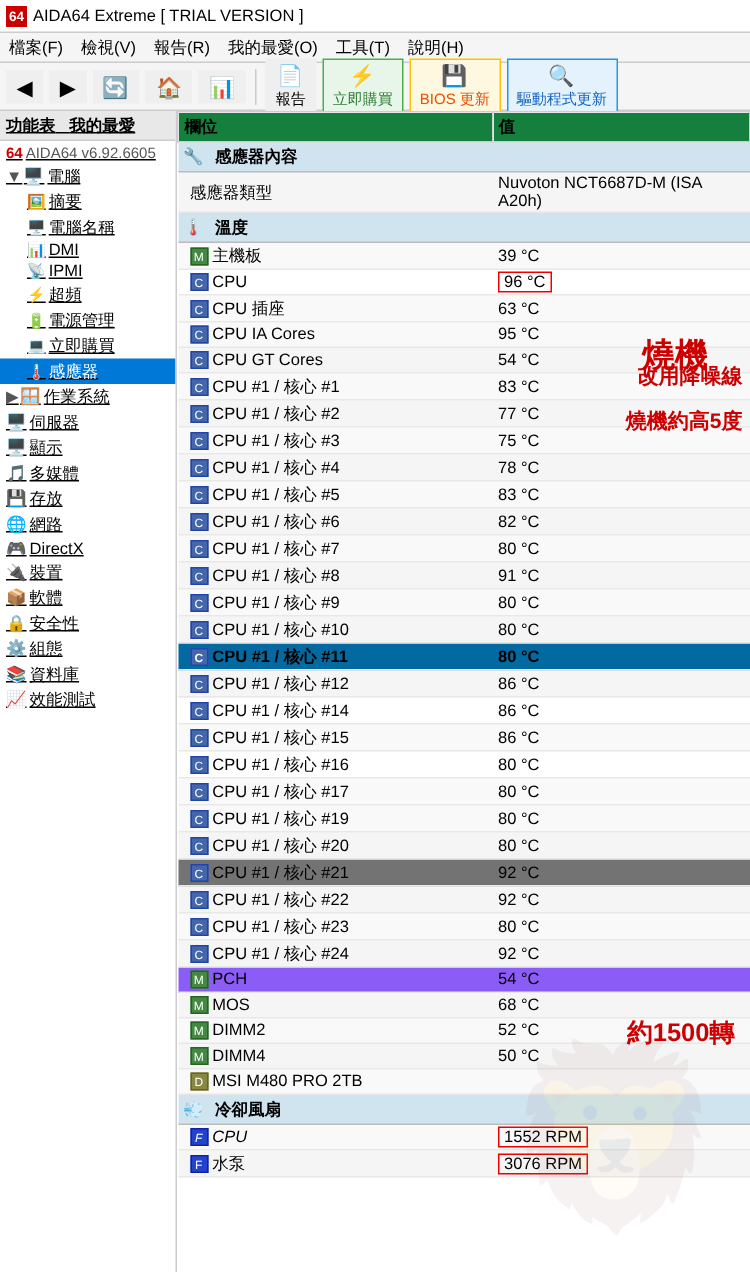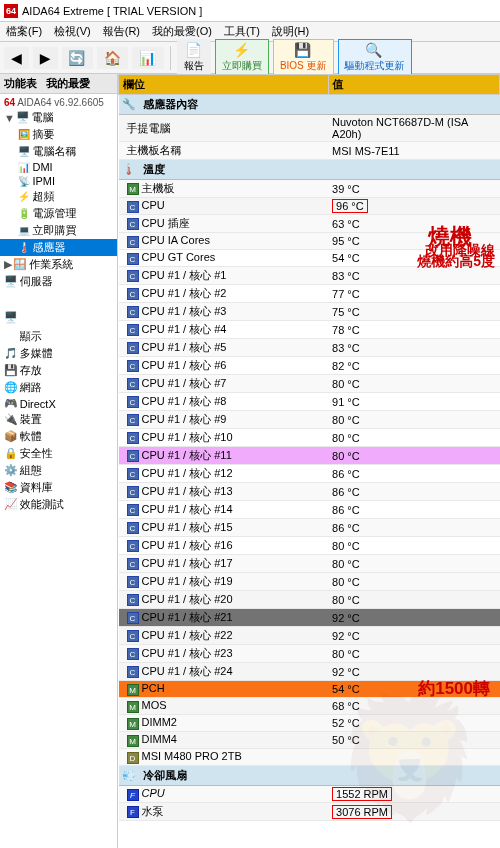--- a/index.html
+++ b/index.html
@@ -106,20 +106,21 @@
       height: calc(848px - 74px);
     }
 
     
     .sidebar {
       width: 118px;
       background: #fff;
       border-right: 1px solid #ccc;
       overflow-y: auto;
       flex-shrink: 0;
+      text-decoration: underline;
     }
     .sidebar-section-title {
       background: #e8e8e8;
       padding: 2px 4px;
       font-size: 11px;
       font-weight: bold;
       border-bottom: 1px solid #ccc;
     }
     .sidebar-tree {
       padding: 2px 0;
@@ -143,21 +144,21 @@
       position: relative;
     }
 
     
     .data-table {
       width: 100%;
       border-collapse: collapse;
       font-size: 11px;
     }
     .data-table th {
-      background: #eab308;
+      background: #15803d;
       border: 1px solid #ccc;
       padding: 2px 4px;
       text-align: left;
       font-weight: bold;
       position: sticky;
       top: 0;
     }
     .data-table td {
       border-bottom: 1px solid #e8e8e8;
       padding: 1px 4px;
@@ -299,21 +300,21 @@
         <span class="tree-arrow">▶</span>
         <span style="font-size:11px;">🪟</span>
         <span style="margin-left:2px;">作業系統</span>
       </div>
       <div class="tree-item" style="padding-left:4px;">
         <span style="font-size:11px;">🖥️</span>
         <span style="margin-left:2px;">伺服器</span>
       </div>
       <div class="tree-item" style="padding-left:4px;">
         <span style="font-size:11px;">🖥️</span>
-        <span style="margin-left:2px;margin-top:38px;">顯示</span>
+        <span style="margin-left:2px;">顯示</span>
       </div>
       <div class="tree-item" style="padding-left:4px;">
         <span style="font-size:11px;">🎵</span>
         <span style="margin-left:2px;">多媒體</span>
       </div>
       <div class="tree-item" style="padding-left:4px;">
         <span style="font-size:11px;">💾</span>
         <span style="margin-left:2px;">存放</span>
       </div>
       <div class="tree-item" style="padding-left:4px;">
@@ -350,44 +351,40 @@
       </div>
     </div>
   </div>
 
   <div class="content-area annotation-container">
 
     <div class="watermark">🦁</div>
 
     <div class="float-annotation" style="top:148px; right:28px; font-size:22px;">燒機</div>
     <div class="float-annotation" style="top:168px; right:5px; font-size:14px;">改用降噪線</div>
-    <div class="float-annotation" style="top:179px; right:5px; font-size:14px;">燒機約高5度</div>
+    <div class="float-annotation" style="top:198px; right:5px; font-size:14px;">燒機約高5度</div>
     <div class="float-annotation" style="bottom:148px; right:10px; font-size:17px;">約1500轉</div>
 
     <table class="data-table">
       <thead>
         <tr>
           <th style="width:55%;">欄位</th>
           <th style="width:45%;">值</th>
         </tr>
       </thead>
       <tbody id="sensor-tbody">
       <tr style="background: rgb(208, 228, 240);">
             <td colspan="2" style="font-weight:bold; padding:2px 4px; border-bottom:1px solid #bbb;">
       <span style="color:#6688aa; margin-right:4px;">🔧</span>
       <span>感應器內容</span>
     </td>
           </tr>
           <tr>
-            <td style="padding-left:8px;"><span>手提電腦</span></td>
+            <td style="padding-left:8px;"><span>感應器類型</span></td>
       <td><span>Nuvoton NCT6687D-M (ISA A20h)</span></td>
-          </tr>
-          <tr style="background: rgb(249, 249, 249);">
-            <td style="padding-left:8px;"><span>主機板名稱</span></td>
-      <td><span>MSI MS-7E11</span></td>
           </tr>
           <tr style="background: rgb(208, 228, 240);">
             <td colspan="2" style="font-weight:bold; padding:2px 4px; border-bottom:1px solid #bbb;">
       <span style="color:#cc4400; margin-right:4px;">🌡️</span>
       <span>溫度</span>
     </td>
           </tr>
           <tr style="background: rgb(249, 249, 249);">
             <td style="padding-left:8px;"><span style="display:inline-block;width:12px;height:12px;background:#448844;border:1px solid #226622;margin-right:3px;vertical-align:middle;font-size:8px;text-align:center;line-height:12px;color:#fff;">M</span><span>主機板</span></td>
       <td><span>39 °C</span></td>
@@ -441,30 +438,26 @@
       <td><span>91 °C</span></td>
           </tr>
           <tr style="background: rgb(249, 249, 249);">
             <td style="padding-left:8px;"><span style="display:inline-block;width:12px;height:12px;background:#4466aa;border:1px solid #2244aa;margin-right:3px;vertical-align:middle;font-size:8px;text-align:center;line-height:12px;color:#fff;">C</span><span>CPU #1 / 核心 #9</span></td>
       <td><span>80 °C</span></td>
           </tr>
           <tr>
             <td style="padding-left:8px;"><span style="display:inline-block;width:12px;height:12px;background:#4466aa;border:1px solid #2244aa;margin-right:3px;vertical-align:middle;font-size:8px;text-align:center;line-height:12px;color:#fff;">C</span><span>CPU #1 / 核心 #10</span></td>
       <td><span>80 °C</span></td>
           </tr>
-          <tr style="background: #f0abfc;">
+          <tr style="background: #0369a1; font-weight: bold;">
             <td style="padding-left:8px;"><span style="display:inline-block;width:12px;height:12px;background:#4466aa;border:1px solid #2244aa;margin-right:3px;vertical-align:middle;font-size:8px;text-align:center;line-height:12px;color:#fff;">C</span><span>CPU #1 / 核心 #11</span></td>
       <td><span>80 °C</span></td>
           </tr>
           <tr>
             <td style="padding-left:8px;"><span style="display:inline-block;width:12px;height:12px;background:#4466aa;border:1px solid #2244aa;margin-right:3px;vertical-align:middle;font-size:8px;text-align:center;line-height:12px;color:#fff;">C</span><span>CPU #1 / 核心 #12</span></td>
-      <td><span>86 °C</span></td>
-          </tr>
-          <tr style="background: rgb(249, 249, 249);">
-            <td style="padding-left:8px;"><span style="display:inline-block;width:12px;height:12px;background:#4466aa;border:1px solid #2244aa;margin-right:3px;vertical-align:middle;font-size:8px;text-align:center;line-height:12px;color:#fff;">C</span><span>CPU #1 / 核心 #13</span></td>
       <td><span>86 °C</span></td>
           </tr>
           <tr>
             <td style="padding-left:8px;"><span style="display:inline-block;width:12px;height:12px;background:#4466aa;border:1px solid #2244aa;margin-right:3px;vertical-align:middle;font-size:8px;text-align:center;line-height:12px;color:#fff;">C</span><span>CPU #1 / 核心 #14</span></td>
       <td><span>86 °C</span></td>
           </tr>
           <tr style="background: rgb(249, 249, 249);">
             <td style="padding-left:8px;"><span style="display:inline-block;width:12px;height:12px;background:#4466aa;border:1px solid #2244aa;margin-right:3px;vertical-align:middle;font-size:8px;text-align:center;line-height:12px;color:#fff;">C</span><span>CPU #1 / 核心 #15</span></td>
       <td><span>86 °C</span></td>
           </tr>
@@ -493,21 +486,21 @@
       <td><span>92 °C</span></td>
           </tr>
           <tr style="background: rgb(249, 249, 249);">
             <td style="padding-left:8px;"><span style="display:inline-block;width:12px;height:12px;background:#4466aa;border:1px solid #2244aa;margin-right:3px;vertical-align:middle;font-size:8px;text-align:center;line-height:12px;color:#fff;">C</span><span>CPU #1 / 核心 #23</span></td>
       <td><span>80 °C</span></td>
           </tr>
           <tr>
             <td style="padding-left:8px;"><span style="display:inline-block;width:12px;height:12px;background:#4466aa;border:1px solid #2244aa;margin-right:3px;vertical-align:middle;font-size:8px;text-align:center;line-height:12px;color:#fff;">C</span><span>CPU #1 / 核心 #24</span></td>
       <td><span>92 °C</span></td>
           </tr>
-          <tr style="background: #f97316;">
+          <tr style="background: #8b5cf6;">
             <td style="padding-left:8px;"><span style="display:inline-block;width:12px;height:12px;background:#448844;border:1px solid #226622;margin-right:3px;vertical-align:middle;font-size:8px;text-align:center;line-height:12px;color:#fff;">M</span><span>PCH</span></td>
       <td><span>54 °C</span></td>
           </tr>
           <tr>
             <td style="padding-left:8px;"><span style="display:inline-block;width:12px;height:12px;background:#448844;border:1px solid #226622;margin-right:3px;vertical-align:middle;font-size:8px;text-align:center;line-height:12px;color:#fff;">M</span><span>MOS</span></td>
       <td><span>68 °C</span></td>
           </tr>
           <tr style="background: rgb(249, 249, 249);">
             <td style="padding-left:8px;"><span style="display:inline-block;width:12px;height:12px;background:#448844;border:1px solid #226622;margin-right:3px;vertical-align:middle;font-size:8px;text-align:center;line-height:12px;color:#fff;">M</span><span>DIMM2</span></td>
       <td><span>52 °C</span></td>

